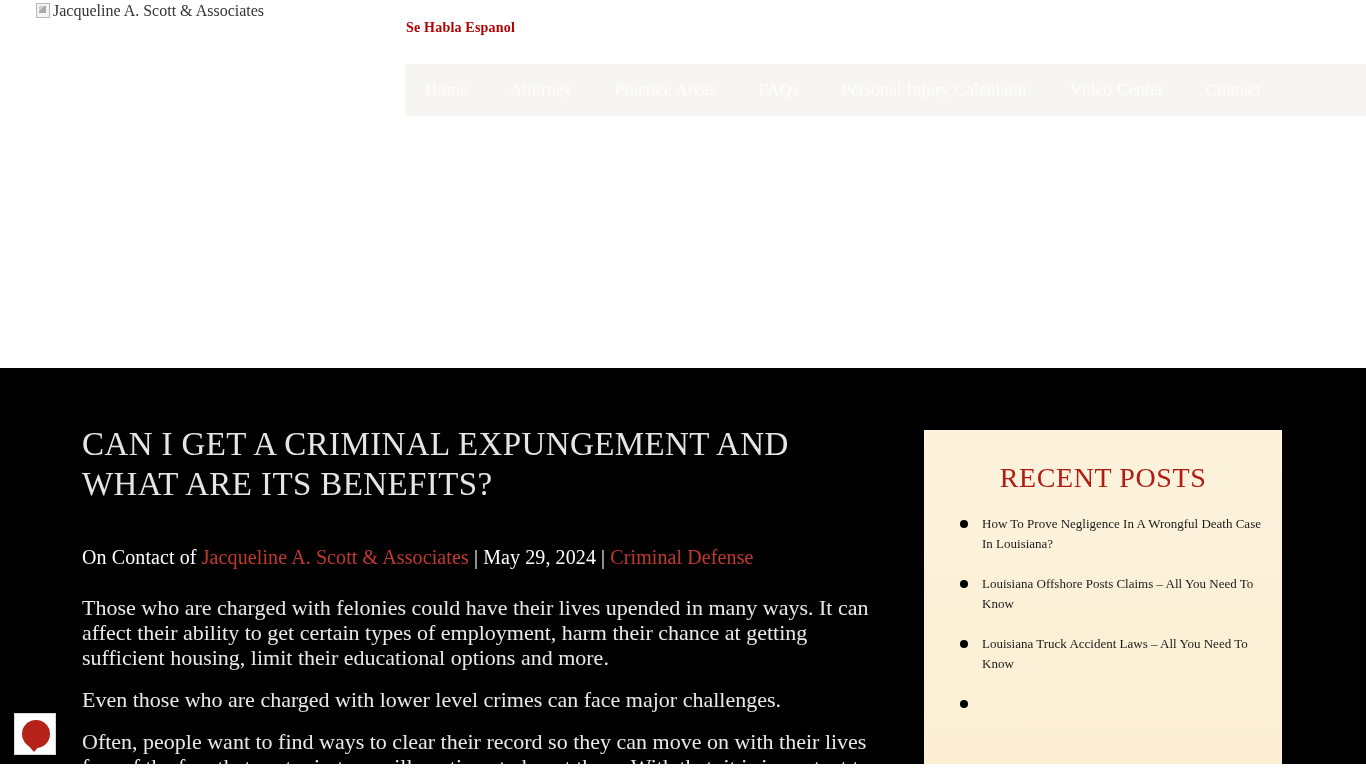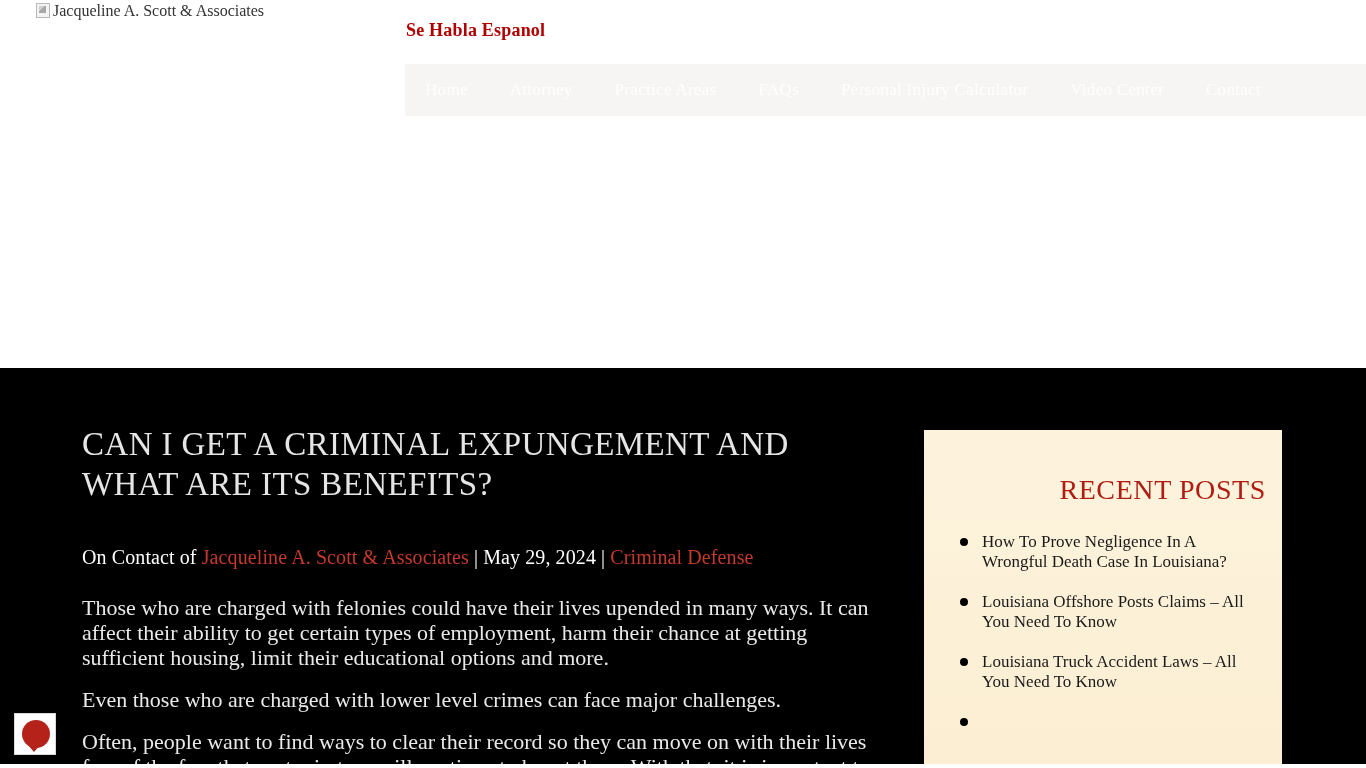--- a/index.html
+++ b/index.html
@@ -54,21 +54,21 @@
     width: 7px;
     height: 7px;
     background: linear-gradient(135deg, #cfcfcf 40%, #a8a8a8 41%);
   }
   .se-habla {
     position: absolute;
     left: 406px;
     top: 20px;
     font-family: "Liberation Serif", serif;
     font-weight: bold;
-    font-size: 18px;
+    font-size: 14px;
     color: #b00000;
     letter-spacing: 0.2px;
   }
   .nav {
     position: absolute;
     left: 405px;
     top: 64px;
     width: 961px;
     height: 52px;
     background: #f7f5f3;
@@ -143,40 +143,40 @@
   .sidebar {
     position: absolute;
     left: 924px;
     top: 62px;
     width: 358px;
     min-height: 338px;
     background: linear-gradient(180deg, #fdf3dd 0%, #fbeed2 100%);
     padding-bottom: 12px;
   }
   .sidebar h2 {
-    margin: 16px;
+    margin: 4px;
     padding: 28px 0 10px 0;
-    text-align: right;
+    text-align: center;
     font-family: "Liberation Serif", serif;
     font-weight: normal;
     font-size: 28px;
     color: #b01b12;
     letter-spacing: 0.6px;
     text-transform: uppercase;
   }
   .sidebar ul {
     list-style: none;
     margin: 10px 0 0 0;
     padding: 0 18px 0 36px;
   }
   .sidebar li {
     position: relative;
     margin-bottom: 20px;
     font-family: "Liberation Serif", serif;
-    font-size: 17px;
+    font-size: 13px;
     line-height: 20px;
     color: #1a1a1a;
     padding-left: 22px;
   }
   .sidebar li .bullet {
     position: absolute;
     left: 0;
     top: 6px;
     width: 8px;
     height: 8px;

